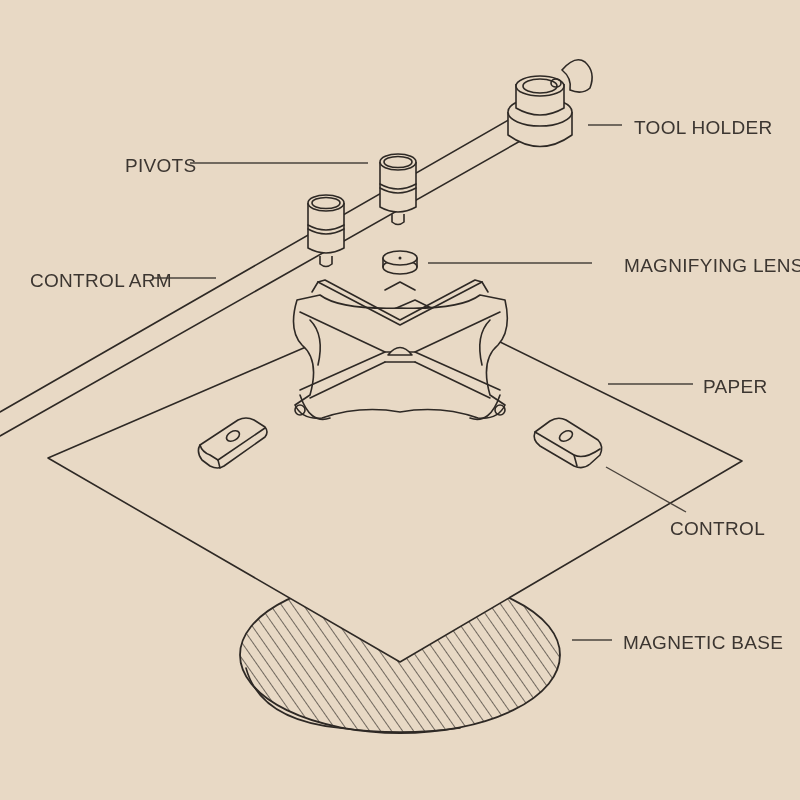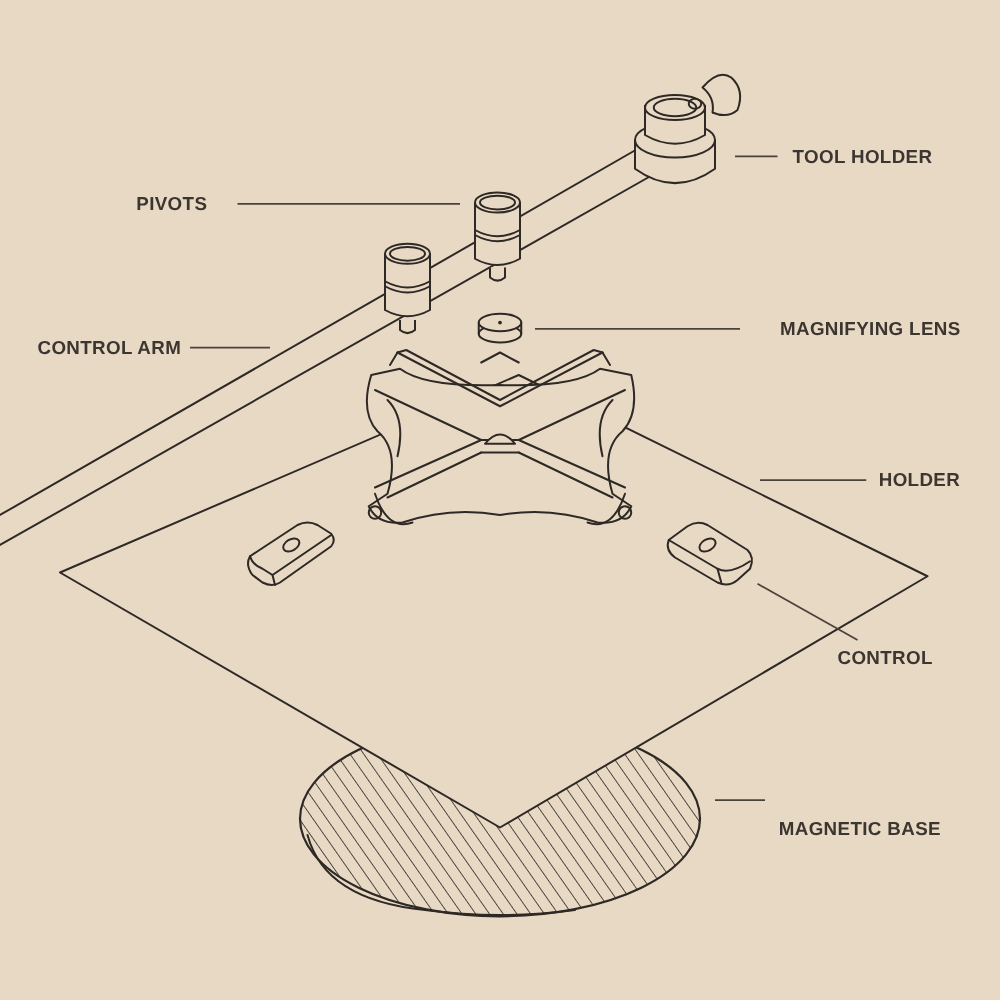--- a/index.html
+++ b/index.html
@@ -1,18 +1,18 @@
 <!DOCTYPE html>
 <html><head>
 <meta charset="utf-8">
 <style>
   html, body { margin:0; padding:0; }
   body { width:800px; height:800px; background:#e8d9c5; overflow:hidden; position:relative; font-family:"Liberation Sans", "DejaVu Sans", sans-serif; }
   #diagram { position:absolute; left:0; top:0; width:800px; height:800px; }
-  .label { position:absolute; font-size:15px; font-weight:bold; color:#3c3631; letter-spacing:0.3px; white-space:nowrap; }
+  .label { position:absolute; font-size:19px; font-weight:normal; color:#3c3631; letter-spacing:0.3px; white-space:nowrap; }
   .stroke { fill:none; stroke:#2e2925; stroke-width:1.6; stroke-linejoin:round; stroke-linecap:round; }
   .fillbg { fill:#e8d9c5; stroke:#2e2925; stroke-width:1.6; stroke-linejoin:round; }
   .leader { stroke:#4a433c; stroke-width:1.4; }
 </style>
 </head>
 <body>
 
 <svg id="diagram" viewBox="0 0 800 800" xmlns="http://www.w3.org/2000/svg">
   <defs>
     <pattern id="hatch" patternUnits="userSpaceOnUse" width="9" height="9" patternTransform="rotate(-35)">
@@ -106,18 +106,18 @@
   <line class="leader" x1="588" y1="125" x2="622" y2="125"></line>
   <line class="leader" x1="190" y1="163" x2="368" y2="163"></line>
   <line class="leader" x1="428" y1="263" x2="592" y2="263"></line>
   <line class="leader" x1="152" y1="278" x2="216" y2="278"></line>
   <line class="leader" x1="608" y1="384" x2="693" y2="384"></line>
   <line class="leader" x1="606" y1="467" x2="686" y2="512"></line>
   <line class="leader" x1="572" y1="640" x2="612" y2="640"></line>
 </svg>
 
 <div class="label" style="left:634px; top:117px;">TOOL HOLDER</div>
-<div class="label" style="left:109px; top:155px;">PIVOTS</div>
+<div class="label" style="left:125px; top:155px;">PIVOTS</div>
 <div class="label" style="left:624px; top:255px;">MAGNIFYING LENS</div>
 <div class="label" style="left:30px; top:270px;">CONTROL ARM</div>
-<div class="label" style="left:703px; top:376px;">HOLDER</div>
+<div class="label" style="left:703px; top:376px;">PAPER</div>
 <div class="label" style="left:670px; top:518px;">CONTROL</div>
-<div class="label" style="left:623px; top:632px;margin-top:23px;">MAGNETIC BASE</div>
+<div class="label" style="left:623px; top:632px;">MAGNETIC BASE</div>
 
 </body></html>

